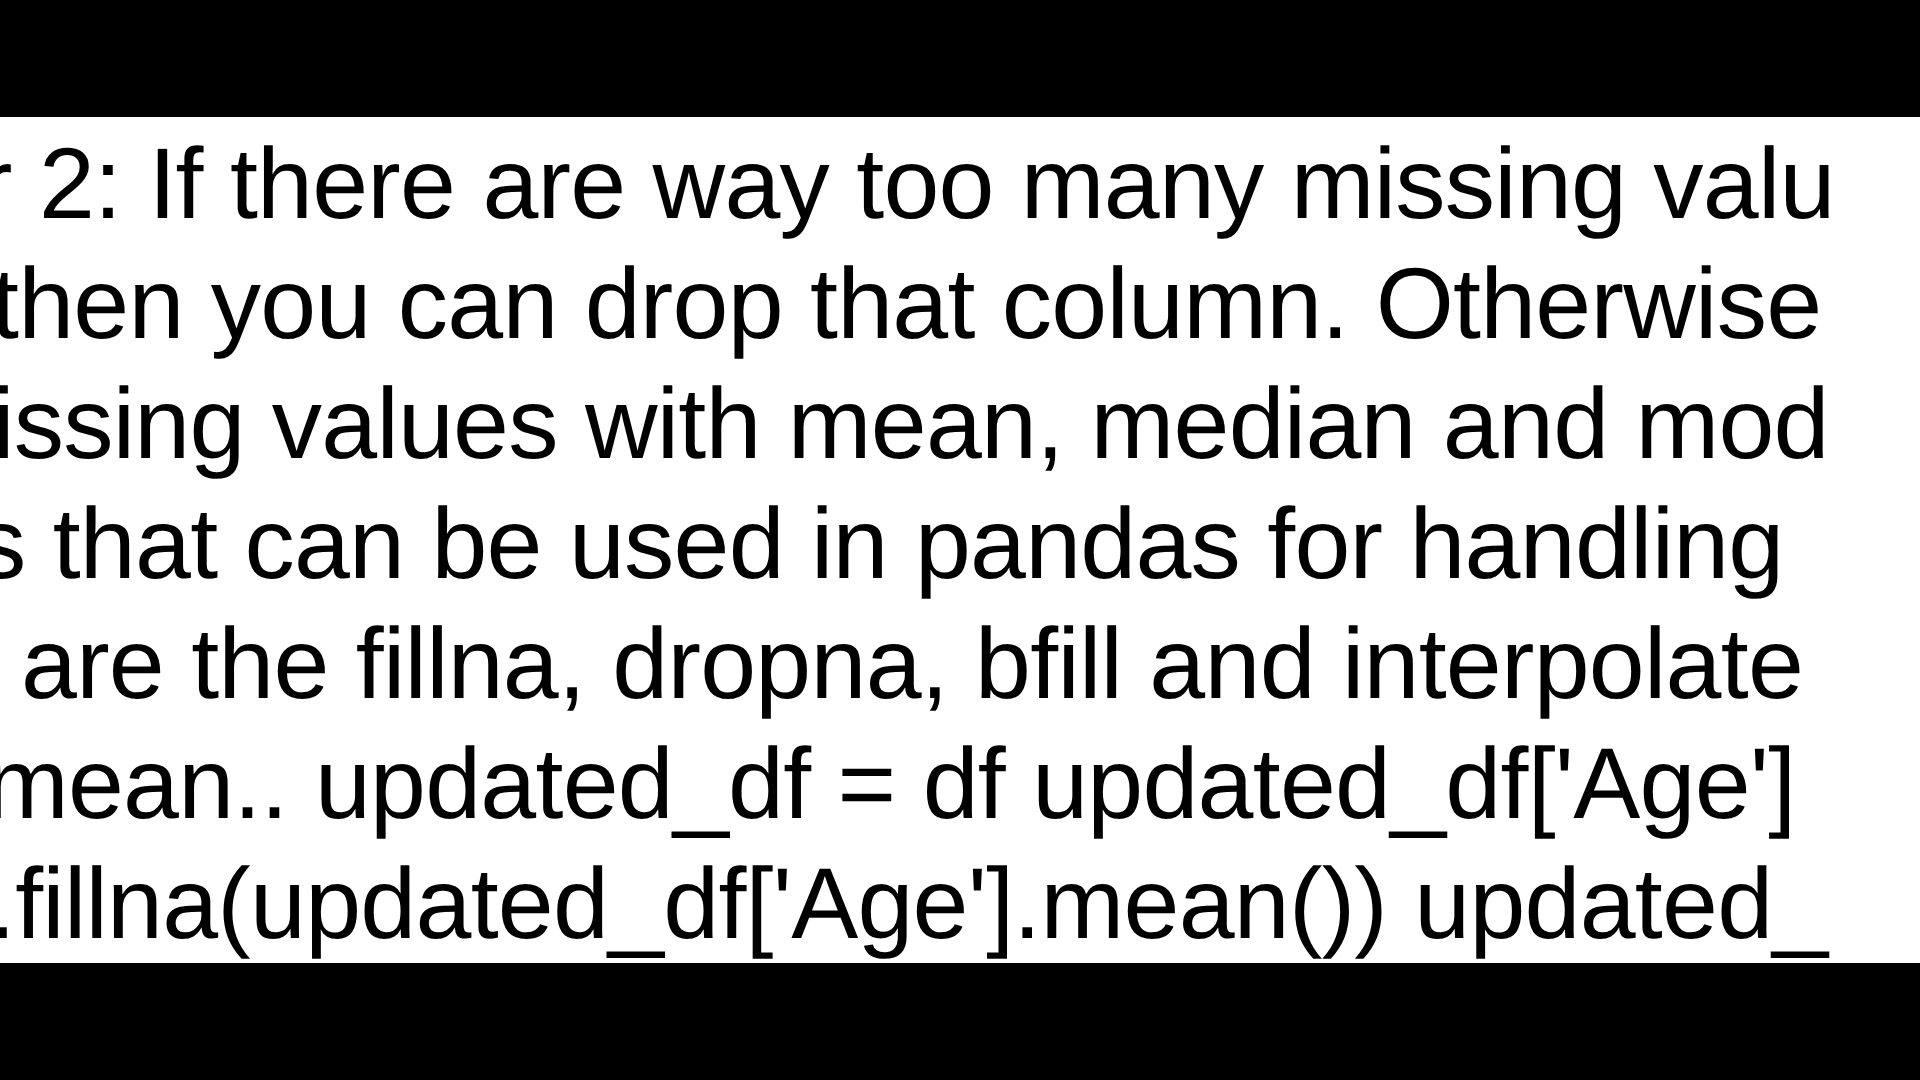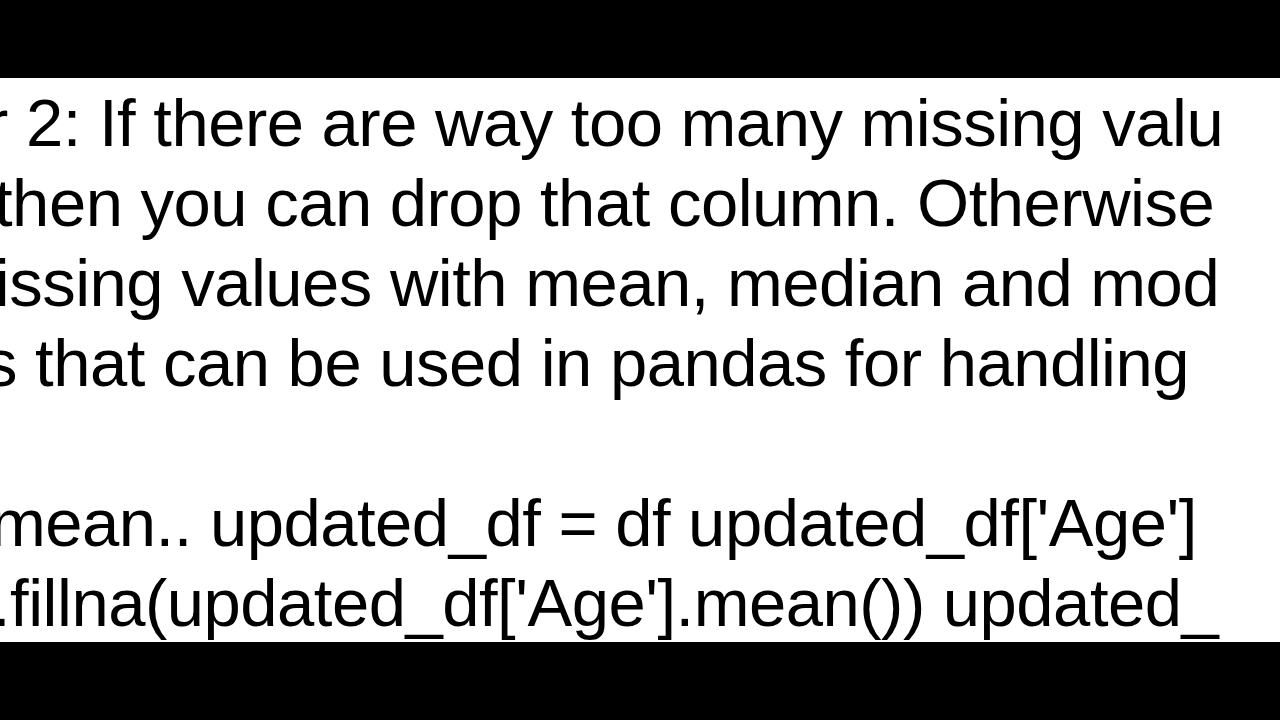--- a/index.html
+++ b/index.html
@@ -54,17 +54,18 @@
 </head>
 <body>
 
 <div class="top-bar"></div>
 
 <div class="content-area">
   <div class="text-block line1">r 2: If there are way too many missing valu</div>
   <div class="text-block line2">then you can drop that column. Otherwise</div>
   <div class="text-block line3">nissing values with mean, median and mod</div>
   <div class="text-block line4">s that can be used in pandas for handling </div>
+  <div class="text-block line5">are the fillna, dropna, bfill and interpolate</div>
   <div class="text-block line6">mean.. updated_df = df updated_df['Age']</div>
   <div class="text-block line7">.fillna(updated_df['Age'].mean()) updated_</div>
 </div>
 
 <div class="bottom-bar"></div>
 
 </body></html>

